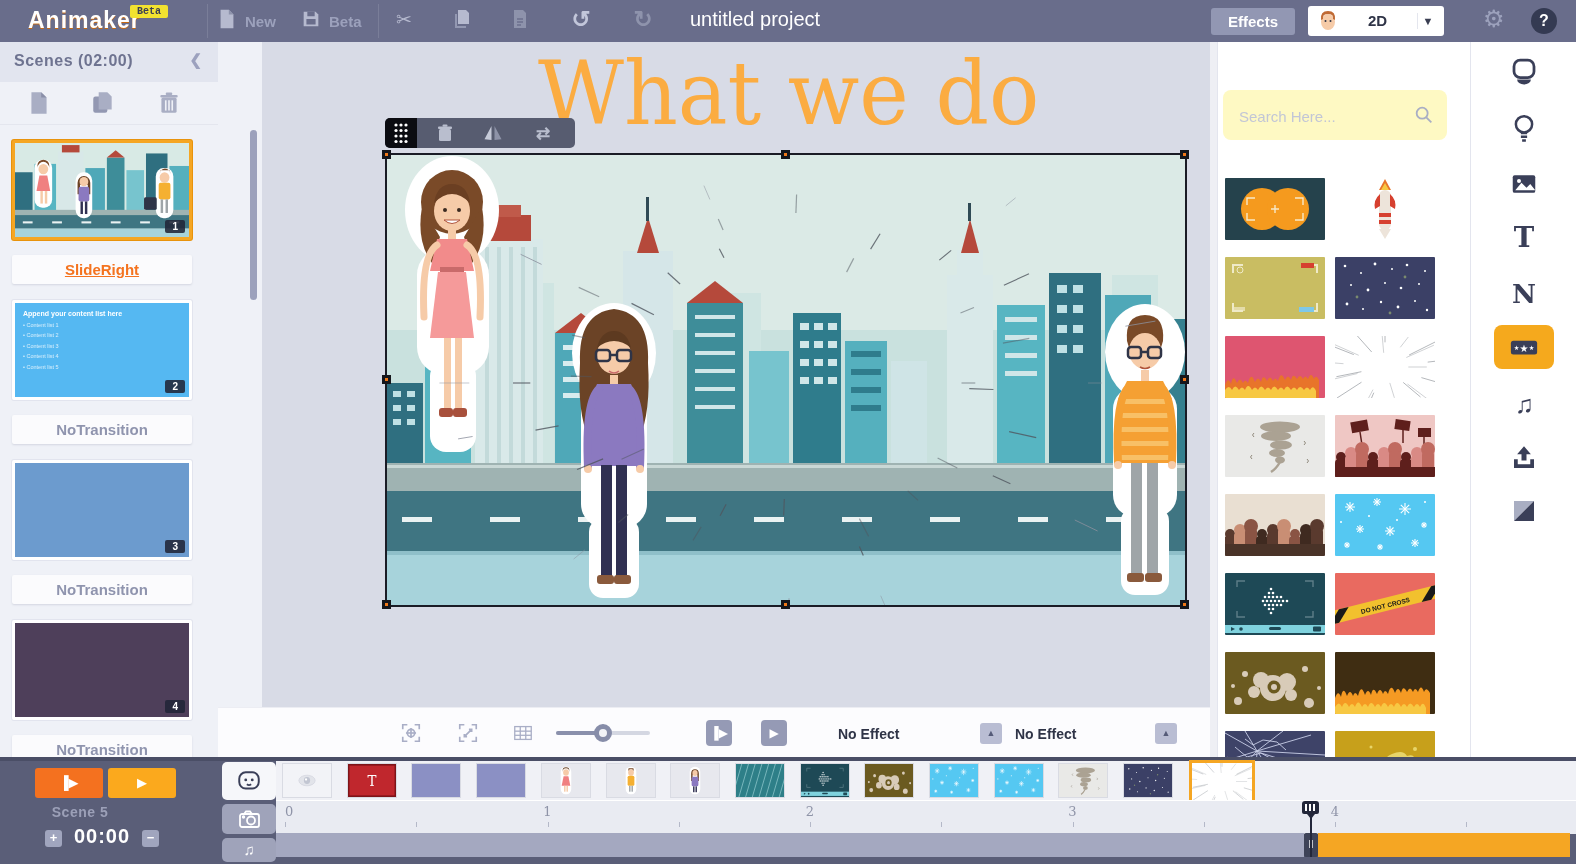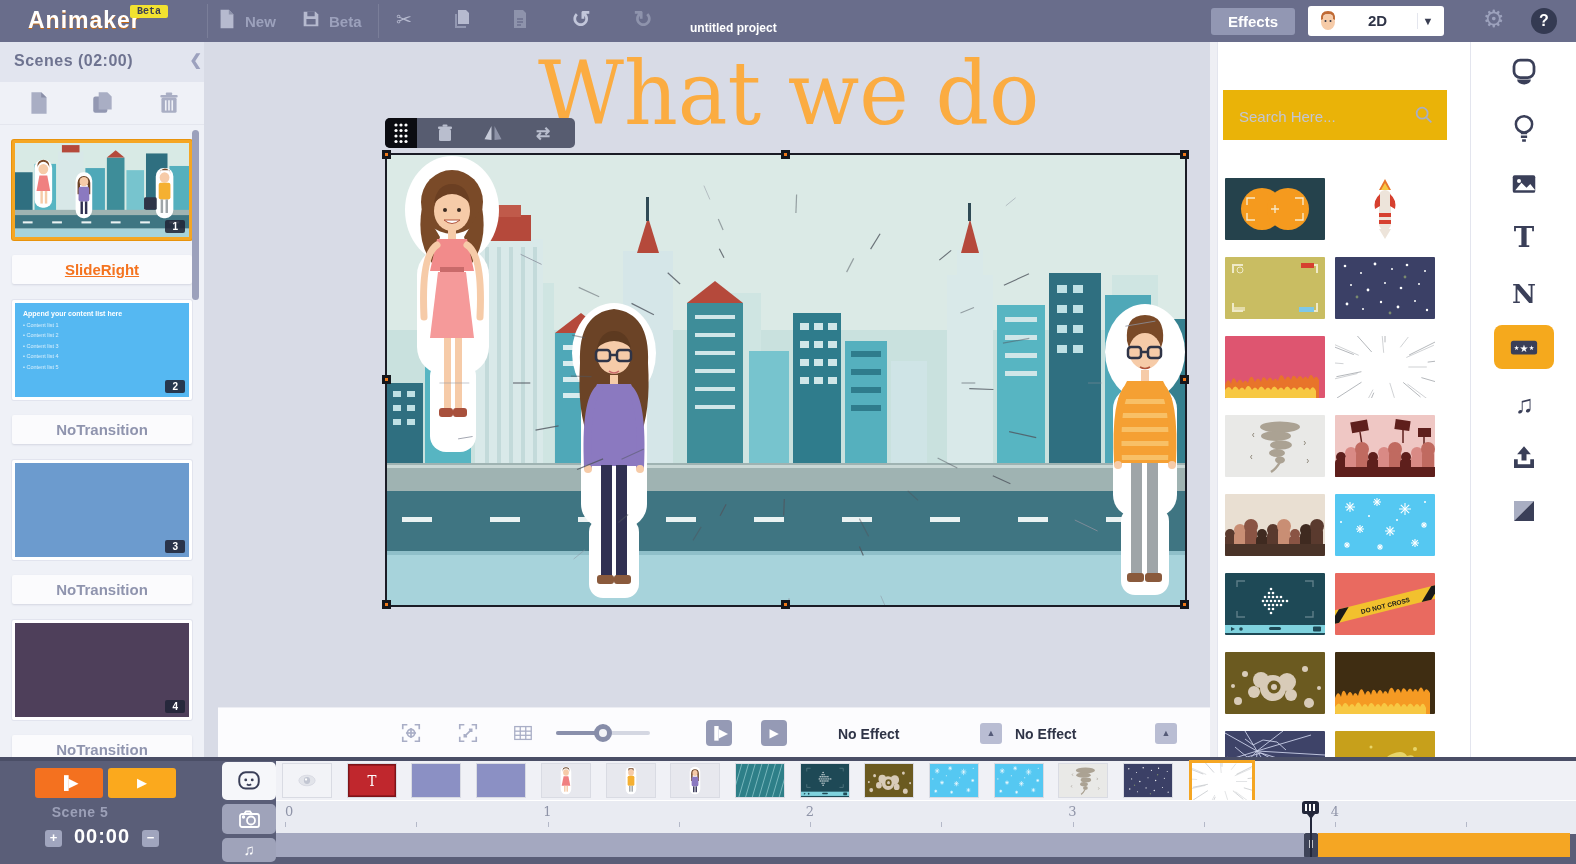--- a/index.html
+++ b/index.html
@@ -8,33 +8,33 @@
 
   
   #topbar{position:absolute;left:0;top:0;width:1576px;height:42px;background:#696D8B;z-index:50;}
   #topbar .vdiv{position:absolute;top:4px;width:1px;height:34px;background:#7A7E99;}
   #logo{position:absolute;left:28px;top:7px;font-size:23px;font-weight:bold;color:#ffffff;
     letter-spacing:1px;text-shadow:0 1px 0 #C96A12;}
   #beta-badge{position:absolute;left:130px;top:5px;background:#F2E230;color:#3A3E52;
     font-family:"Liberation Mono",monospace;font-size:10px;font-weight:bold;padding:1px 7px;border-radius:2px;}
   .tb-item{position:absolute;top:10px;height:22px;display:flex;align-items:center;gap:7px;cursor:pointer;}
   .tb-label{color:#9CA1BC;font-size:15px;font-weight:bold;}
-  #project-title{position:absolute;left:690px;top:21px;color:#FFFFFF;font-size:12px;font-weight:bold;}
+  #project-title{position:absolute;left:690px;top:8px;color:#FFFFFF;font-size:20px;font-weight:normal;}
   #preview-btn{position:absolute;left:1211px;top:8px;width:84px;height:27px;background:#9297B3;
     border-radius:3px;color:#fff;font-size:15px;font-weight:bold;text-align:center;line-height:27px;cursor:pointer;}
   #mode-dd{position:absolute;left:1308px;top:6px;width:136px;height:30px;background:#fff;border-radius:3px;cursor:pointer;}
   #mode-dd .avatar{position:absolute;left:8px;top:3px;width:24px;height:24px;}
   #mode-value{position:absolute;left:60px;top:6px;font-size:15px;font-weight:bold;color:#2F3447;}
   #mode-arrow{position:absolute;right:6px;top:7px;width:20px;height:16px;color:#3A3E52;font-size:11px;text-align:center;line-height:16px;border-left:1px solid #E4E6EE;}
   #gear-btn{position:absolute;left:1483px;top:5px;font-size:24px;color:#9CA1BC;cursor:pointer;}
   #help-btn{position:absolute;left:1531px;top:8px;width:26px;height:26px;border-radius:50%;background:#343A52;
     color:#fff;font-weight:bold;font-size:16px;text-align:center;line-height:26px;cursor:pointer;}
 
   
-  #scenes-panel{position:absolute;left:0;top:42px;width:204px;height:715px;background:#EFF1F7;overflow:hidden;z-index:20;}
+  #scenes-panel{position:absolute;left:0;top:42px;width:262px;height:715px;background:#EFF1F7;overflow:hidden;z-index:20;}
   #scenes-header{position:absolute;left:0;top:0;width:218px;height:40px;background:#E2E5EF;}
   #scenes-title{position:absolute;left:14px;top:10px;font-size:16px;font-weight:bold;color:#6E7390;letter-spacing:.5px;}
   #scenes-collapse{position:absolute;right:16px;top:9px;font-size:15px;font-weight:bold;color:#9CA1BE;cursor:pointer;}
   #scene-actions{position:absolute;left:0;top:40px;width:218px;height:42px;border-bottom:1px solid #E4E6EE;}
   .sa-icon{position:absolute;top:8px;width:26px;height:26px;cursor:pointer;}
   #scene-list{position:absolute;left:0;top:82px;width:204px;}
   .scene-thumb{position:relative;margin:16px 12px 0;height:94px;border:3px solid #FFFFFF;border-radius:2px;
     box-shadow:0 0 0 1px #E2E4EE;overflow:hidden;background:#fff;cursor:pointer;}
   .scene-thumb.selected{border-color:#F5A623;box-shadow:0 0 0 1px #E8930C;}
   .scene-thumb svg{display:block;width:100%;height:100%;}
@@ -69,21 +69,21 @@
     text-align:center;line-height:26px;font-size:12px;cursor:pointer;}
   .fx-label{position:absolute;top:18px;font-size:14px;font-weight:bold;color:#2F3447;}
   .fx-up{position:absolute;top:15px;width:22px;height:21px;background:#B9BDD3;border-radius:3px;color:#555B78;
     font-size:9px;text-align:center;line-height:21px;cursor:pointer;}
 
   
   #effects-panel{position:absolute;left:1210px;top:42px;width:260px;height:715px;background:#FFFFFF;overflow:hidden;z-index:20;}
   #effects-scroll{position:absolute;left:0;top:0;width:7px;height:715px;background:#EEEFF4;border-right:1px solid #E3E5EE;cursor:pointer;}
   #effects-header{position:absolute;left:0;top:0;width:260px;height:30px;background:#E9EBF3;}
   #effects-title{position:absolute;left:10px;top:6px;font-size:15px;font-weight:bold;color:#464B6E;}
-  #effects-search{position:absolute;left:13px;top:48px;width:224px;height:50px;background:#eab308;border-radius:0;}
+  #effects-search{position:absolute;left:13px;top:48px;width:224px;height:50px;background:#fef9c3;border-radius:8px;}
   #search-input{position:absolute;left:14px;top:0;width:160px;height:50px;border:none;background:transparent;outline:none;
     font-size:15px;color:#5A5F7C;font-family:"Liberation Sans",sans-serif;}
   #search-input::placeholder{color:#C2C6D6;}
   #search-icon{position:absolute;right:12px;top:14px;width:22px;height:22px;}
   .effect-tile{position:absolute;width:100px;height:62px;overflow:hidden;cursor:pointer;border-radius:1px;}
   .effect-tile svg{display:block;width:100%;height:100%;}
 
   
   #right-toolbar{position:absolute;left:1470px;top:42px;width:106px;height:715px;background:#FFFFFF;border-left:1px solid #E3E5EE;z-index:20;}
   .rt-item{position:absolute;left:23px;width:60px;height:44px;display:flex;align-items:center;justify-content:center;border-radius:8px;cursor:pointer;}

